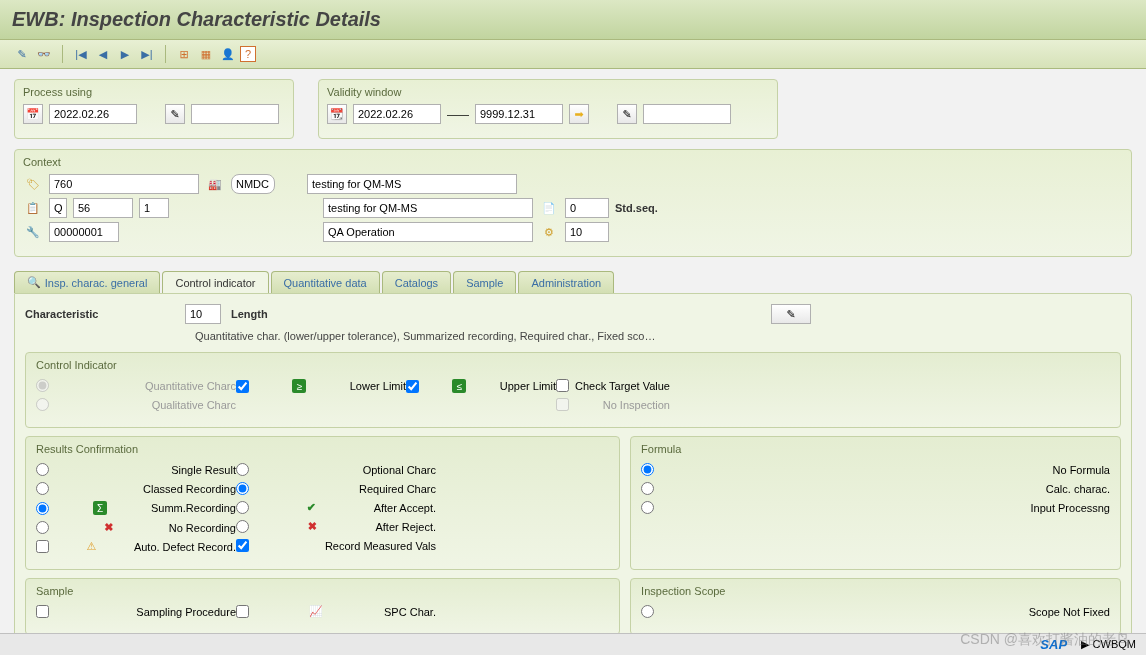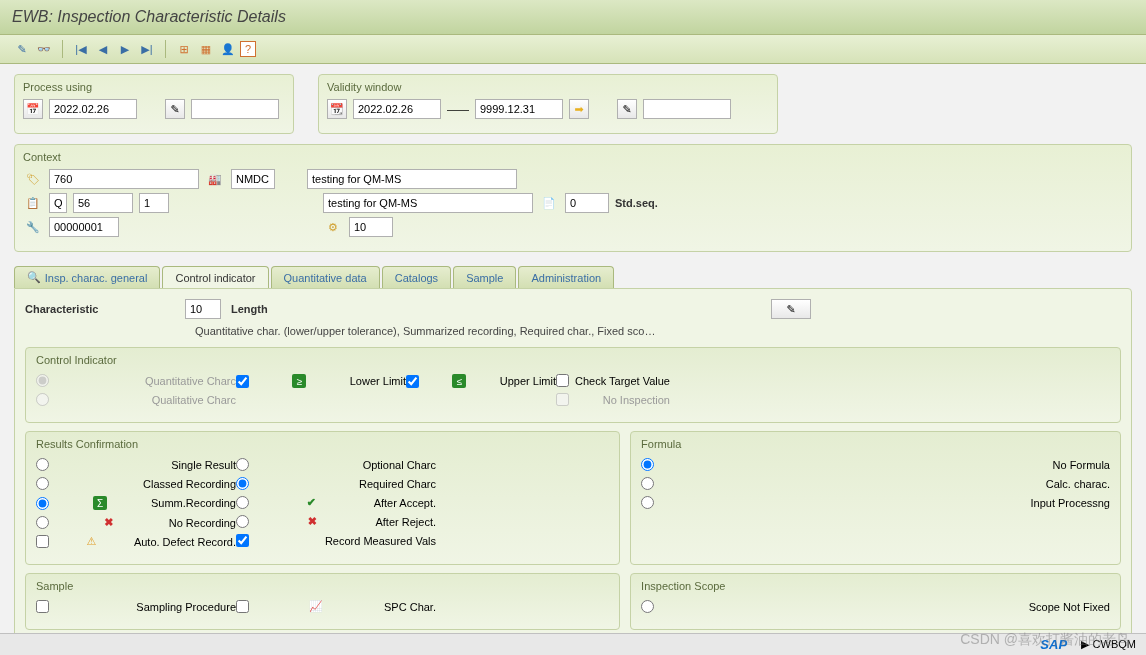--- a/index.html
+++ b/index.html
@@ -1,18 +1,18 @@
 <!DOCTYPE html>
 <html><head>
 <meta charset="utf-8">
 <style>
 * { box-sizing: border-box; font-family: Arial, sans-serif; font-size: 11px; }
 body { margin: 0; background: #f2f2f2; padding: 0; }
 .header { background: linear-gradient(#dce8c4, #c1d49f); padding: 8px 12px; border-bottom: 1px solid #aab97e; }
-.header h1 { margin: 0; font-size: 16px; font-style: italic; color: #444; font-weight: normal; }
+.header h1 { margin: 0; font-size: 20px; font-style: italic; color: #444; font-weight: bold; }
 .toolbar { background: linear-gradient(#e8f0d4, #d6e2b8); padding: 4px 12px; border-bottom: 1px solid #aab97e; display: flex; gap: 2px; align-items: center; }
 .toolbar .sep { width: 1px; height: 18px; background: #aab97e; margin: 0 6px; }
 .tbtn { width: 20px; height: 20px; display: inline-flex; align-items: center; justify-content: center; cursor: pointer; color: #3a6ea5; }
 .content { padding: 10px 14px; }
 .groupbox { border: 1px solid #c5d2a6; border-radius: 4px; background: linear-gradient(#e8f0d4, #f0f5e5); padding: 6px 8px 10px 8px; margin-bottom: 10px; position: relative; }
 .groupbox > .gtitle { color: #5a6a3d; font-size: 11px; margin-bottom: 6px; }
 .row { display: flex; align-items: center; gap: 6px; margin-bottom: 4px; }
 .icon-sq { width: 20px; height: 20px; border: 1px solid #b0b0b0; background: #fff; display: inline-flex; align-items: center; justify-content: center; font-size: 11px; }
 .txtin { border: 1px solid #b0b0b0; background: #fff; padding: 2px 4px; height: 20px; font-family: Liberation Sans, sans-serif; }
 .lbl { color: #333; font-weight: bold; }
@@ -89,39 +89,40 @@
       </div>
     </div>
   </div>
 
   <div class="groupbox">
     <div class="gtitle">Context</div>
     <div class="row">
       <span class="icon-sq" style="border:none;background:none;color:#d0a030">🏷</span>
       <input class="txtin" style="width: 150px;" value="760">
       <span class="icon-sq" style="border:none;background:none;color:#4a7ab0">🏭</span>
-      <input class="txtin" style="width: 44px;" value="NMDC">
+      <input class="txtin" style="width: 44px; border-radius: 8px;" value="NMDC">
       <span style="width:20px"></span>
       <input class="txtin" style="width: 210px;" value="testing for QM-MS">
     </div>
     <div class="row">
       <span class="icon-sq" style="border:none;background:none;color:#d05030">📋</span>
       <input class="txtin" style="width: 18px;" value="Q">
       <input class="txtin" style="width: 60px;" value="56">
       <input class="txtin" style="width: 30px;" value="1">
       <span style="width:142px"></span>
       <input class="txtin" style="width: 210px;" value="testing for QM-MS">
       <span class="icon-sq" style="border:none;background:none;color:#4a7ab0">📄</span>
       <input class="txtin" style="width: 44px;" value="0">
       <span class="lbl">Std.seq.</span>
     </div>
     <div class="row">
       <span class="icon-sq" style="border:none;background:none;color:#4a7ab0">🔧</span>
       <input class="txtin" style="width: 70px;" value="00000001">
       <span style="width:192px"></span>
+      <input class="txtin" style="width: 210px;" value="QA Operation">
       <span class="icon-sq" style="border:none;background:none;color:#d0a030">⚙</span>
       <input class="txtin" style="width: 44px;" value="10">
     </div>
   </div>
 
   <div class="tabs">
     <div class="tab">
         <span>🔍</span>
         <span>Insp. charac. general</span>
       </div>

